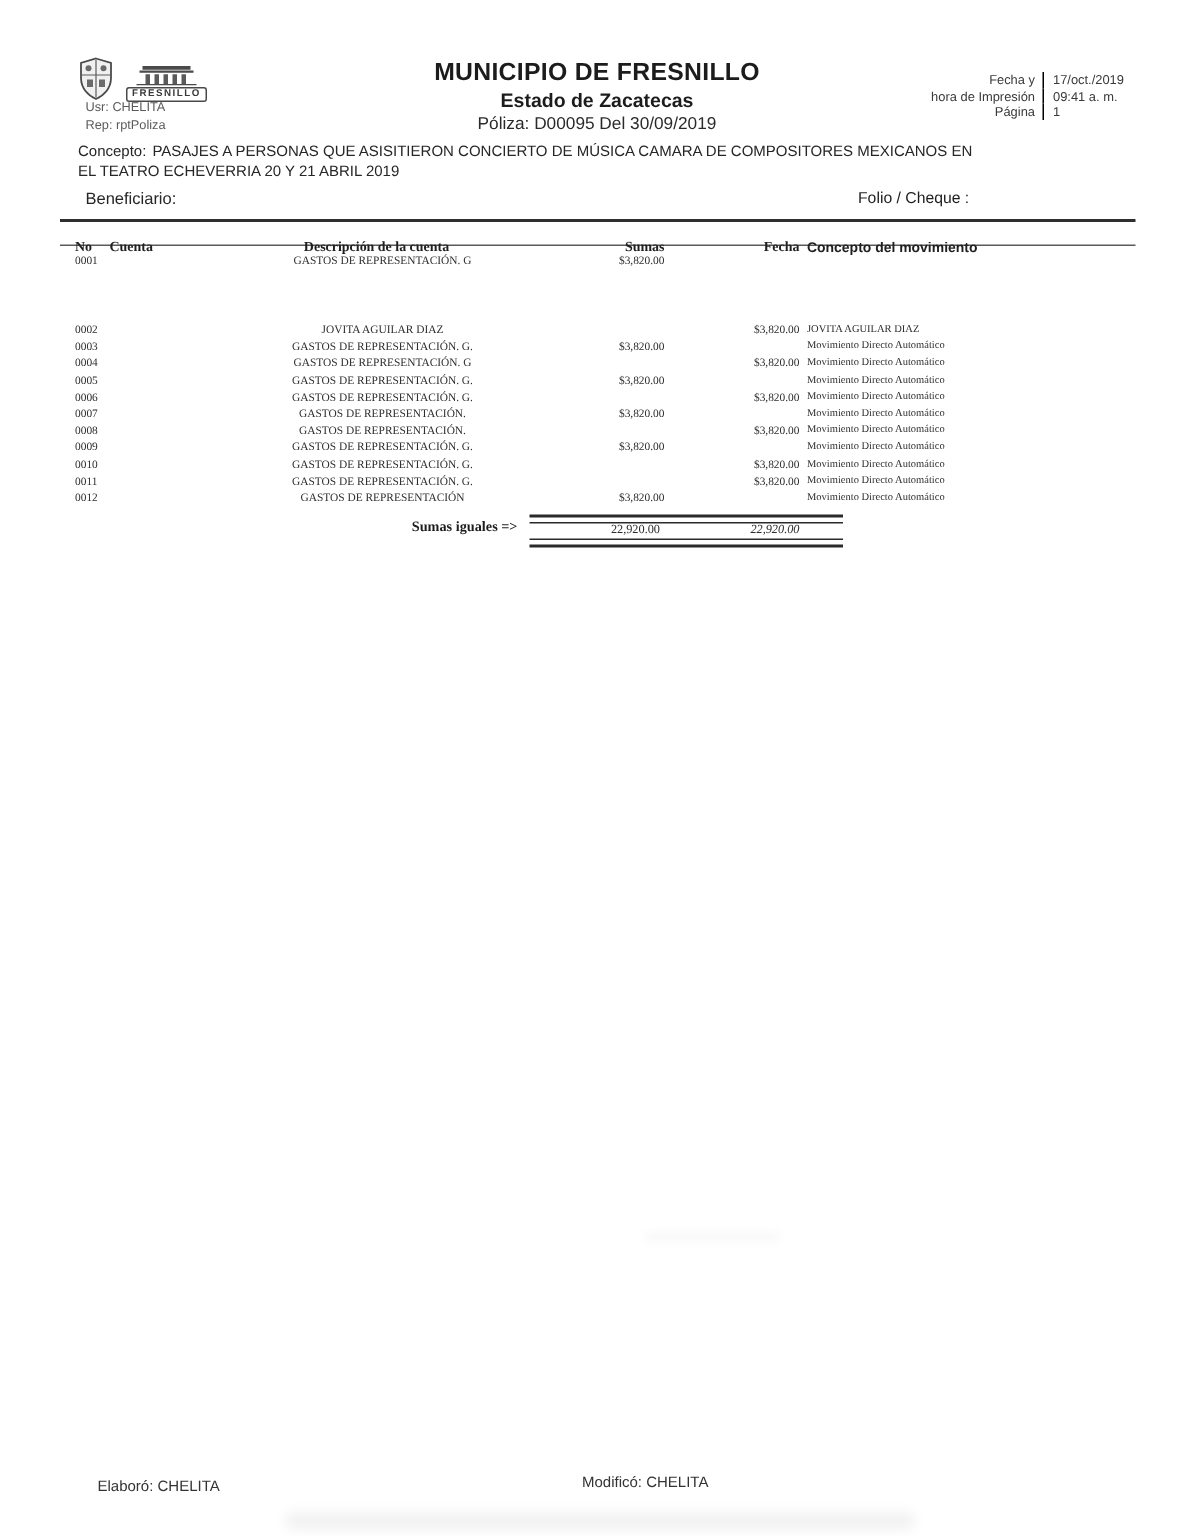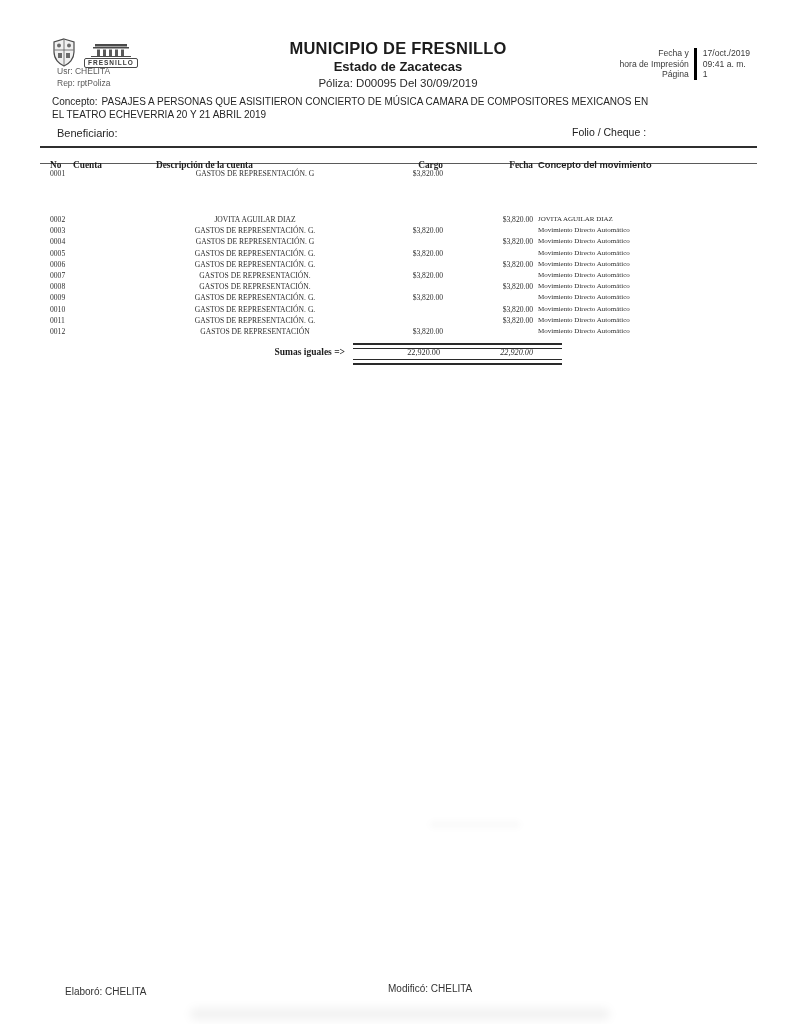--- a/index.html
+++ b/index.html
@@ -22,38 +22,38 @@
   
   .titles{left:148px;top:39px;width:500px;text-align:center;}
   .title{font-size:16.5px;font-weight:bold;color:#1c1c1c;letter-spacing:.2px;}
   .subtitle{font-size:13px;font-weight:bold;color:#1c1c1c;margin-top:1px;}
   .poliza{font-size:11.5px;color:#2a2a2a;margin-top:3px;}
 
   
   .printinfo{left:592px;top:48px;width:170px;font-size:8.6px;color:#3a3a3a;}
   .pi-row{display:flex;line-height:10.5px;}
   .pi-label{width:98px;text-align:right;padding-right:5px;}
-  .pi-value{border-left:3px solid #000000;padding-left:6px;width:60px;}
+  .pi-value{border-left:1px solid #000000;padding-left:6px;width:60px;}
 
   
   .concepto{left:52px;top:96px;width:710px;font-size:10px;color:#262626;line-height:12.5px;}
   .concepto .lbl{margin-right:4px;}
 
   .beneficiario{left:57px;top:127px;font-size:11px;color:#262626;}
   .folio{left:572px;top:126px;font-size:10.5px;font-weight:normal;color:#1d1d1d;}
 
   .rule-thick{left:40px;top:146px;width:717px;height:2px;background:#2f2f2f;}
   .rule-thin{left:40px;top:163px;width:717px;height:1px;background:#5a5a5a;}
 
   
   .thead{left:40px;top:150px;width:717px;height:12px;font-size:9.3px;font-weight:bold;color:#1f1f1f;margin-top:10px;}
   .thead span{position:absolute;white-space:nowrap;font-family:"Liberation Serif",serif;}
   .th-no{left:10px;}
   .th-cuenta{left:33px;}
-  .th-desc{left:116px;width:230px;}
+  .th-desc{left:96px;width:230px;text-align:center;}
   .th-cargo{left:315px;width:88px;text-align:right;}
   .th-abono{left:405px;width:88px;text-align:right;}
   .th-concepto{left:498px;font-family:"Liberation Sans",sans-serif !important;}
 
   
   .tbody{left:40px;top:169px;width:717px;}
   .trow{position:relative;height:11.2px;}
   .trow.tall{height:46px;}
   .trow span{position:absolute;white-space:nowrap;font-family:"Liberation Serif",serif;font-size:7.6px;color:#2e2e2e;line-height:9px;}
   .c-no{left:10px;}
@@ -137,21 +137,21 @@
 <div class="abs beneficiario">Beneficiario:</div>
 <div class="abs folio">Folio / Cheque :</div>
 
 <div class="abs rule-thick"></div>
 <div class="abs rule-thin"></div>
 
 <div class="abs thead">
   <span class="th-no">No</span>
   <span class="th-cuenta">Cuenta</span>
   <span class="th-desc">Descripción de la cuenta</span>
-  <span class="th-cargo">Cargo</span>
+  <span class="th-cargo">Sumas</span>
   <span class="th-abono">Fecha</span>
   <span class="th-concepto">Concepto del movimiento</span>
 </div>
 
 <div class="abs tbody">
 
 <div class="trow tall" style="">
     <span class="c-no">0001</span>
     <span class="c-desc">GASTOS DE REPRESENTACIÓN. G</span>
     <span class="c-cargo">$3,820.00</span>

